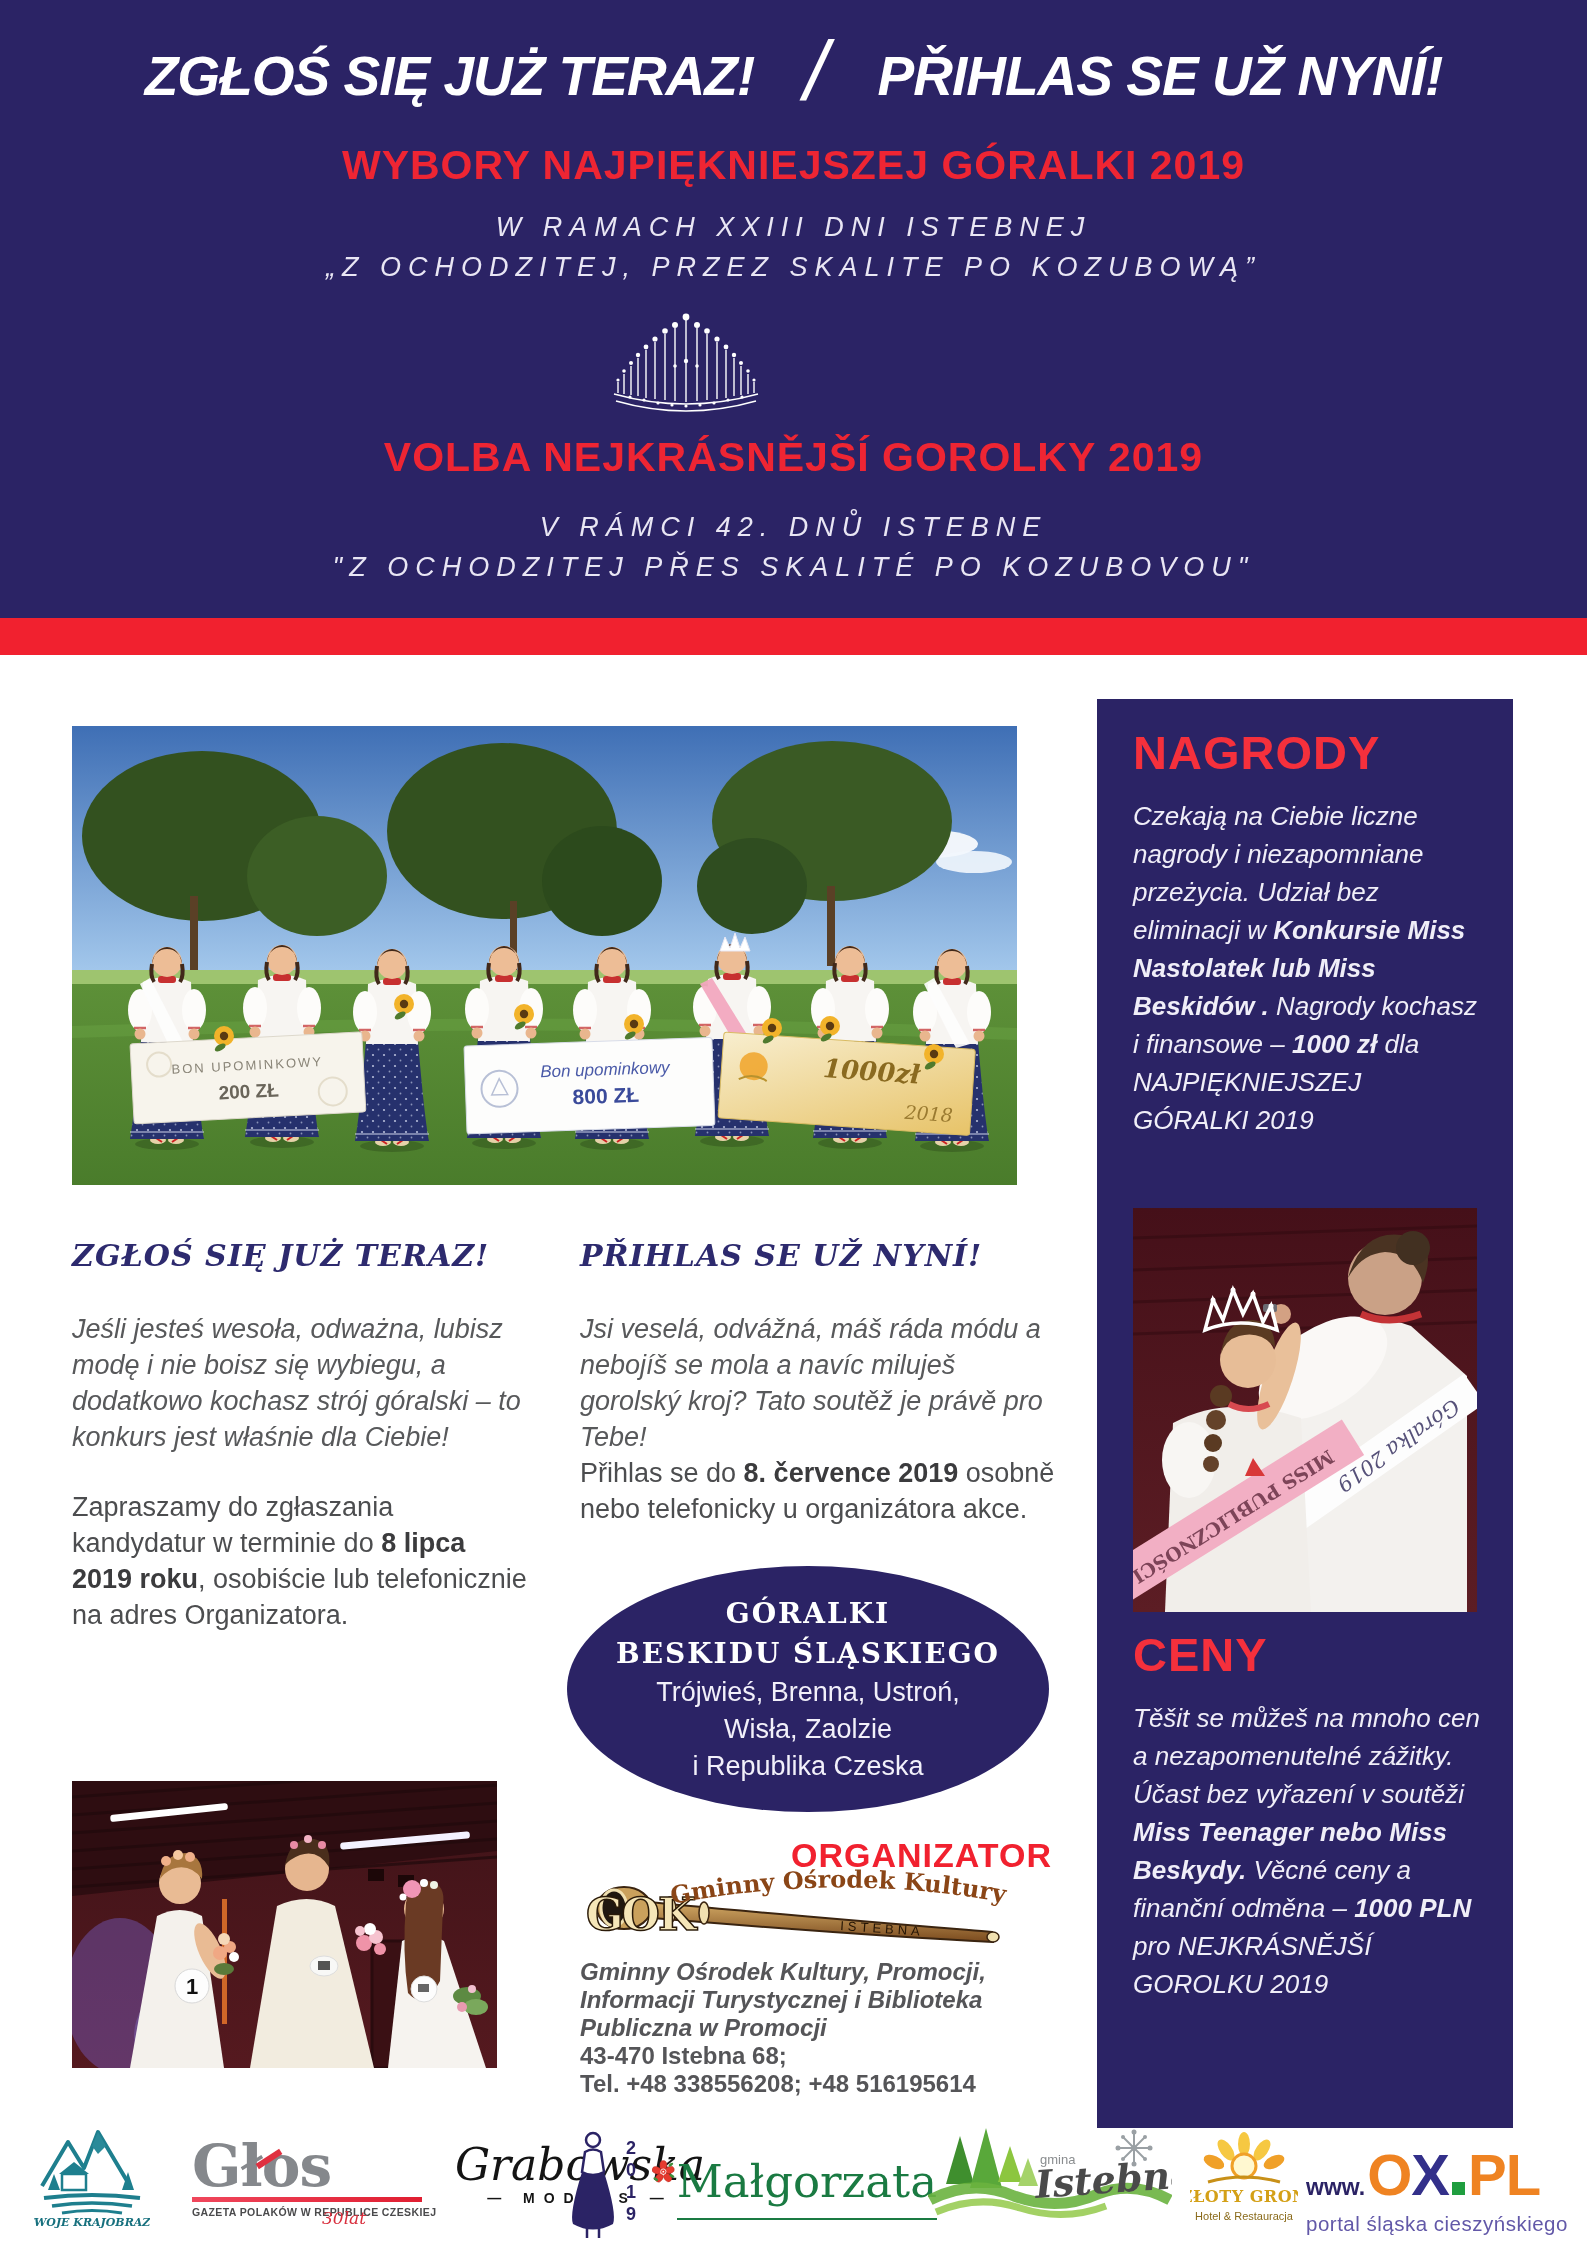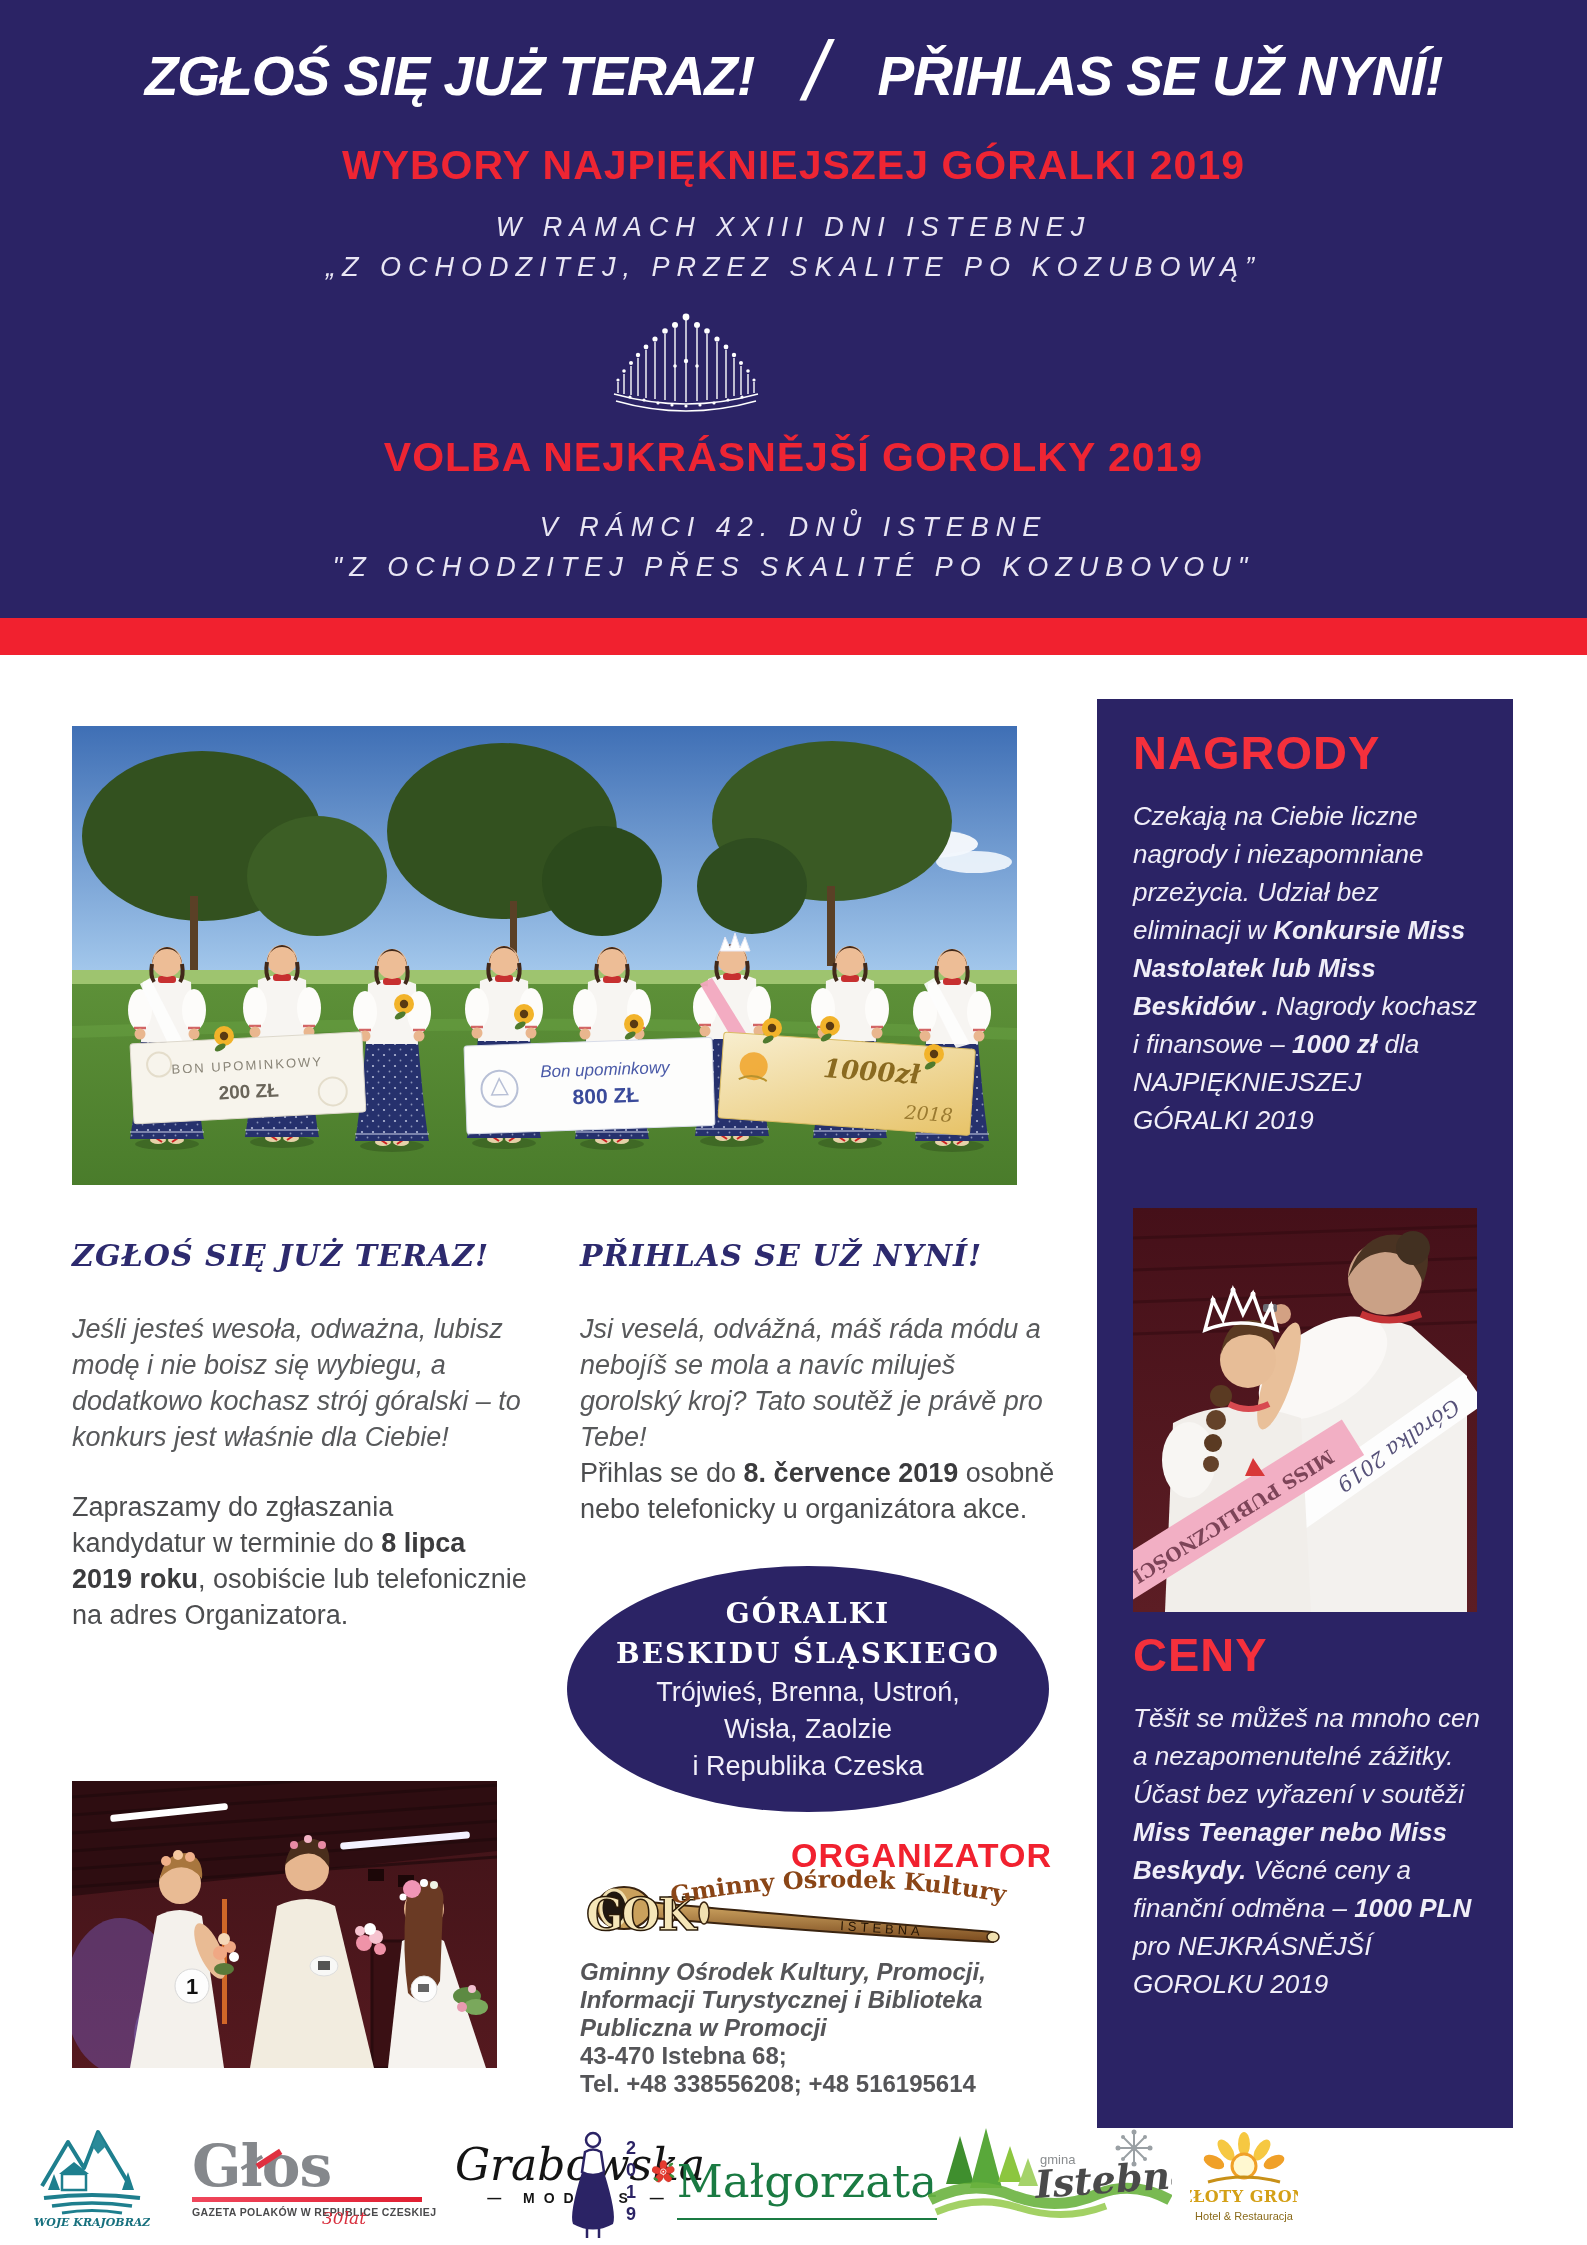--- a/index.html
+++ b/index.html
@@ -567,14 +567,24 @@
         <ellipse cx="24" cy="32" rx="6" ry="11" transform="rotate(-65 24 32)" fill="#f0a028"></ellipse>
         <ellipse cx="84" cy="32" rx="6" ry="11" transform="rotate(65 84 32)" fill="#f0a028"></ellipse>
       </g>
       <circle cx="54" cy="36" r="12" fill="#fff8d0" stroke="#f0a028" stroke-width="3"></circle>
       <path d="M18,52 Q54,42 90,52" stroke="#c89018" stroke-width="3" fill="none"></path>
       <text x="54" y="72" text-anchor="middle" font-family="DejaVu Serif, serif" font-weight="bold" font-size="16" fill="#d4a017" letter-spacing="0.5">ZŁOTY GROŃ</text>
       <text x="54" y="90" text-anchor="middle" font-size="11" fill="#8a6a1a">Hotel &amp; Restauracja</text>
     </svg>
   </div>
 
+  <div class="logo lg-ox">
+    <div class="ox-row">
+      <span class="ox-www">www.</span>
+        <span class="ox-big ox-o">O</span>
+        <span class="ox-big ox-x">X</span>
+        <span class="ox-dot"></span>
+        <span class="ox-big ox-pl">PL</span>
+    </div>
+    <div class="ox-caption">portal śląska cieszyńskiego</div>
+  </div>
 
 </div>
 
 </body></html>

